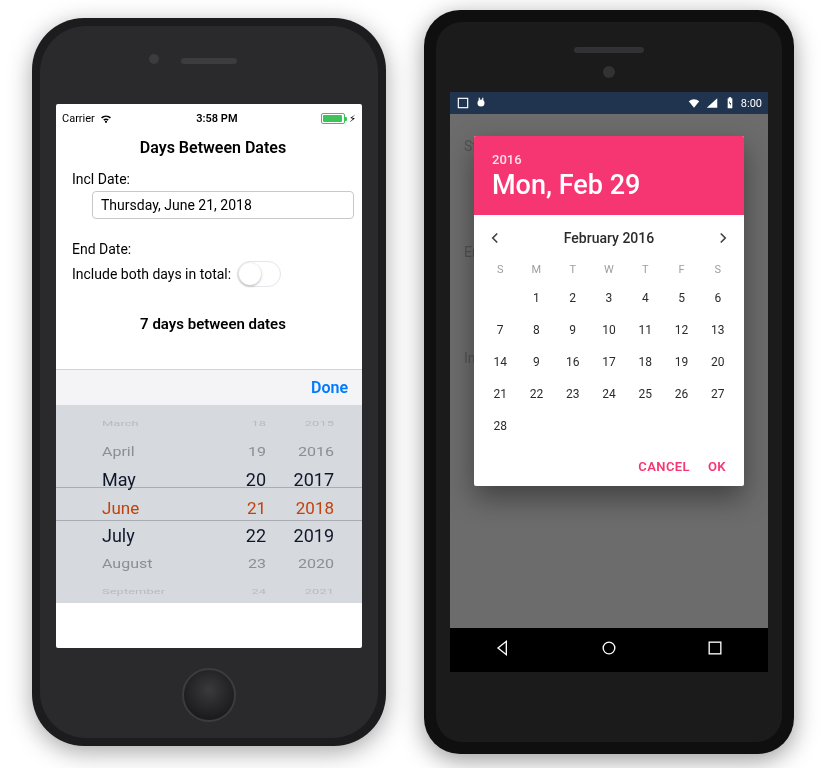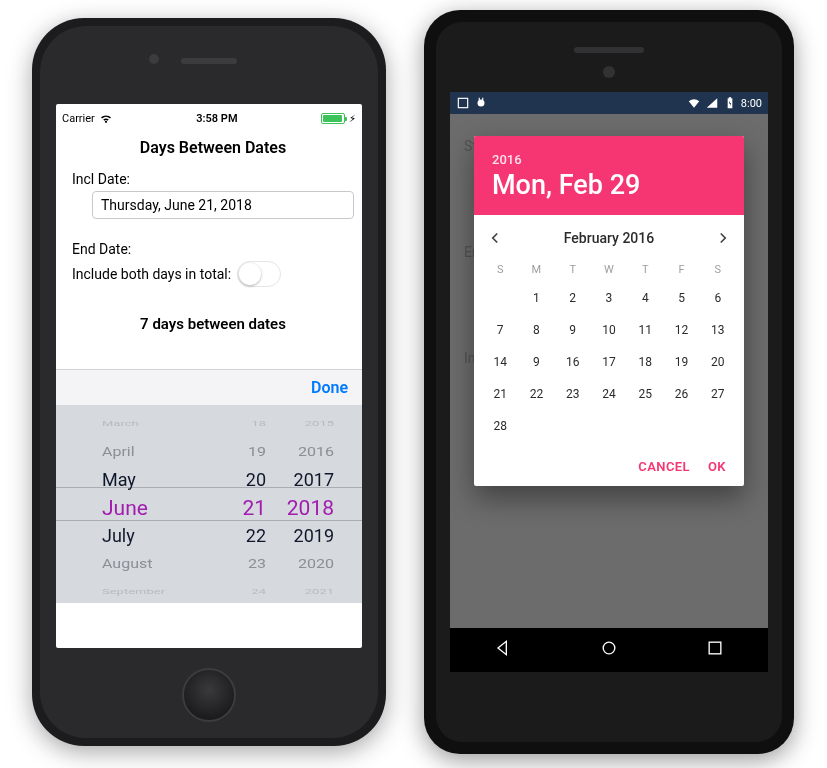--- a/index.html
+++ b/index.html
@@ -201,21 +201,21 @@
   .picker-col.day   { left: 170px; width: 40px; }
   .picker-col.year  { left: 222px; width: 56px; }
   .picker-row {
     height: 28px;
     line-height: 28px;
     font-size: 18px;
     color: #0f172a;
   }
   .picker-row.far   { color: #b7bac0; font-size: 13px; transform: scaleY(0.6);}
   .picker-row.near  { color: #8b8f95; font-size: 16px; transform: scaleY(0.85);}
-  .picker-row.sel   { color: #a21caf; font-size: 21px; font-weight: 400;}
+  .picker-row.sel   { color: #c2410c; font-size: 17px; font-weight: 400;}
   .picker-highlight {
     position: absolute;
     left: 0; right: 0;
     top: 50%;
     transform: translateY(-50%);
     height: 34px;
     border-top: 1px solid #a9acb2;
     border-bottom: 1px solid #a9acb2;
     pointer-events: none;
   }

